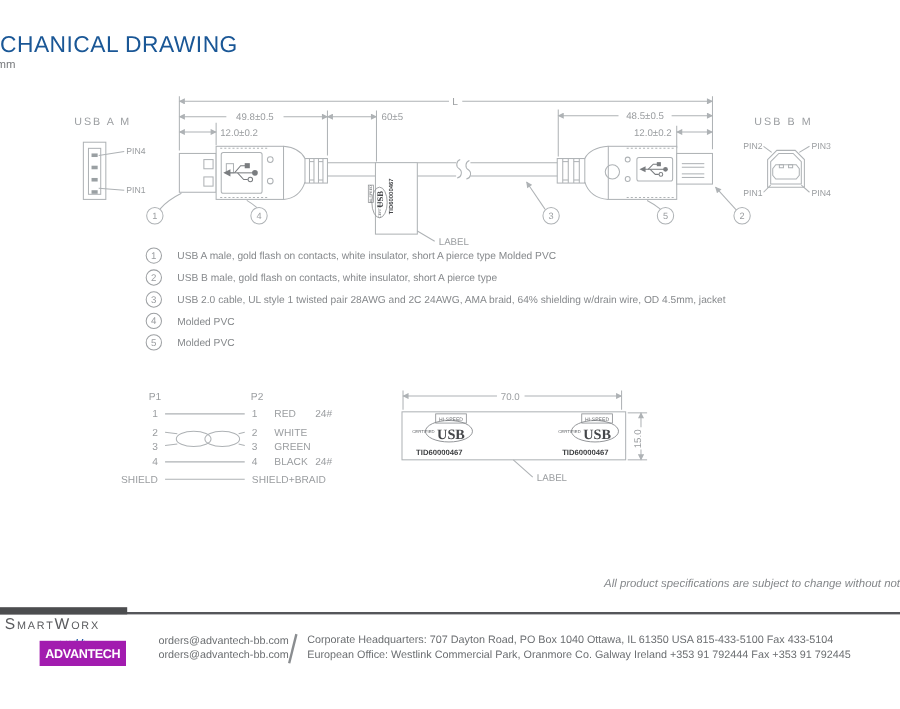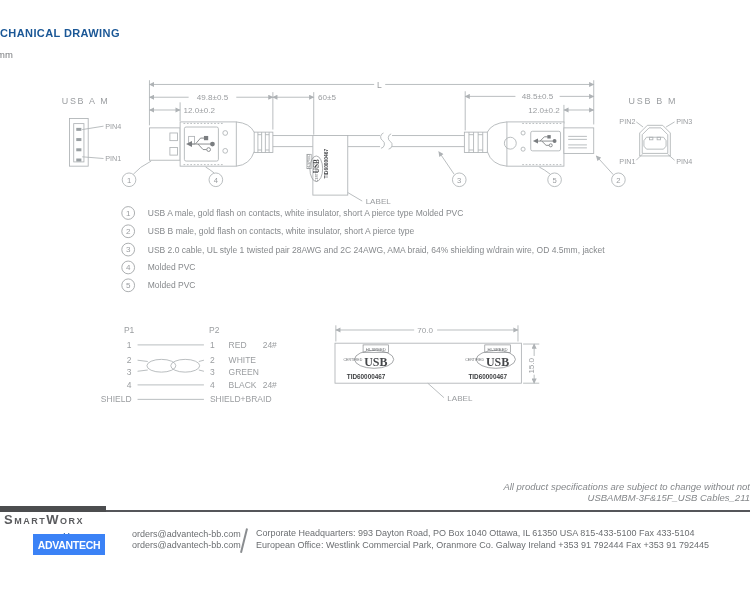--- a/index.html
+++ b/index.html
@@ -1,34 +1,34 @@
 <!DOCTYPE html>
 <html><head>
 <meta charset="utf-8">
 <style>
   html,body{margin:0;padding:0;background:#e8e8e8;}
   #page{position:relative;width:750px;height:591px;background:#ffffff;overflow:hidden;
         font-family:"Liberation Sans",sans-serif;}
   .abs{position:absolute;}
-  #title{left:0px;top:27px;font-size:11px;font-weight:bold;color:#1a5796;letter-spacing:.4px;white-space:nowrap;}
+  #title{left:0px;top:27px;font-size:19px;font-weight:normal;color:#1a5796;letter-spacing:.4px;white-space:nowrap;}
   #unit{left:-3px;top:49px;font-size:9.5px;color:#77797c;}
   svg text{font-family:"Liberation Sans",sans-serif;}
   .dimt{fill:#9a9da0;font-size:9.5px;}
   .dimt-b{fill:#9a9da0;font-size:10px;}
   .lbl{fill:#9a9da0;font-size:10.5px;letter-spacing:2px;}
   .pint{fill:#9a9da0;font-size:8.5px;}
   .notet{fill:#86898c;font-size:10px;}
   .serif{font-family:"Liberation Serif",serif;}
   #disclaimer{right:0px;top:481px;text-align:right;font-size:9.5px;color:#85888b;line-height:11px;white-space:nowrap;font-style:italic;}
   #rule{left:0;top:510px;width:750px;height:2px;background:#55565a;}
   #rule-thick{left:0;top:506px;width:106px;height:6px;background:#4c4d4f;}
-  #smartworx{left:4px;top:512px;font-size:13px;font-weight:700;color:#5a5b5e;
+  #smartworx{left:4px;top:512px;font-size:13px;font-weight:400;color:#5a5b5e;
              font-variant:small-caps;letter-spacing:1.5px;}
   #poweredby{left:0px;top:531px;font-size:8px;font-style:italic;font-weight:bold;color:#2f63ac;margin-left:48px;}
-  #advbox{left:33px;top:534px;width:72px;height:21px;background:#3b82f6;display:flex;
+  #advbox{left:33px;top:534px;width:72px;height:21px;background:#a21caf;display:flex;
           align-items:center;justify-content:center;}
   #advbox span{color:#fff;font-weight:bold;font-size:10.5px;letter-spacing:-.3px;}
   #emails{left:132px;top:529px;font-size:9px;color:#6b6e71;line-height:10.5px;}
   #slash{left:243px;top:528px;width:1.5px;height:25px;background:#8a8d90;transform:rotate(14deg);}
   #addresses{left:256px;top:528px;font-size:9px;color:#6b6e71;line-height:11.5px;white-space:nowrap;}
 </style>
 </head>
 <body>
 
 <div id="page">
@@ -333,33 +333,32 @@
         <line x1="562" y1="428" x2="562" y2="438" marker-end="url(#arr)"></line>
         <text class="dimt" x="562" y="417.5" transform="rotate(-90,562,417.5)" text-anchor="middle" stroke="none">15.0</text>
         <path d="M437,438 L456,455"></path>
         <text class="dimt" x="460" y="458.5" stroke="none">LABEL</text>
       </g>
     </g>
   </svg>
 
   <div class="abs" id="disclaimer">
     <div>All product specifications are subject to change without not</div>
-    <div>USBAMBM-3F&amp;15F_USB Cables_211</div>
   </div>
 
   <div class="abs" id="rule"></div>
   <div class="abs" id="rule-thick"></div>
   <div class="abs" id="smartworx">SmartWorx</div>
   <div class="abs" id="poweredby">ered by</div>
   <div class="abs" id="advbox">
     <span>ADVANTECH</span>
   </div>
   <div class="abs" id="emails">
     <div>orders@advantech-bb.com</div>
     <div>orders@advantech-bb.com</div>
   </div>
   <div class="abs" id="slash"></div>
   <div class="abs" id="addresses">
-    <div>Corporate Headquarters: 993 Dayton Road, PO Box 1040 Ottawa, IL 61350 USA  815-433-5100  Fax 433-5104</div>
+    <div>Corporate Headquarters: 707 Dayton Road, PO Box 1040 Ottawa, IL 61350 USA  815-433-5100  Fax 433-5104</div>
     <div>European Office:  Westlink Commercial Park, Oranmore Co. Galway Ireland  +353 91 792444  Fax +353 91 792445</div>
   </div>
 
 </div>
 
 </body></html>

